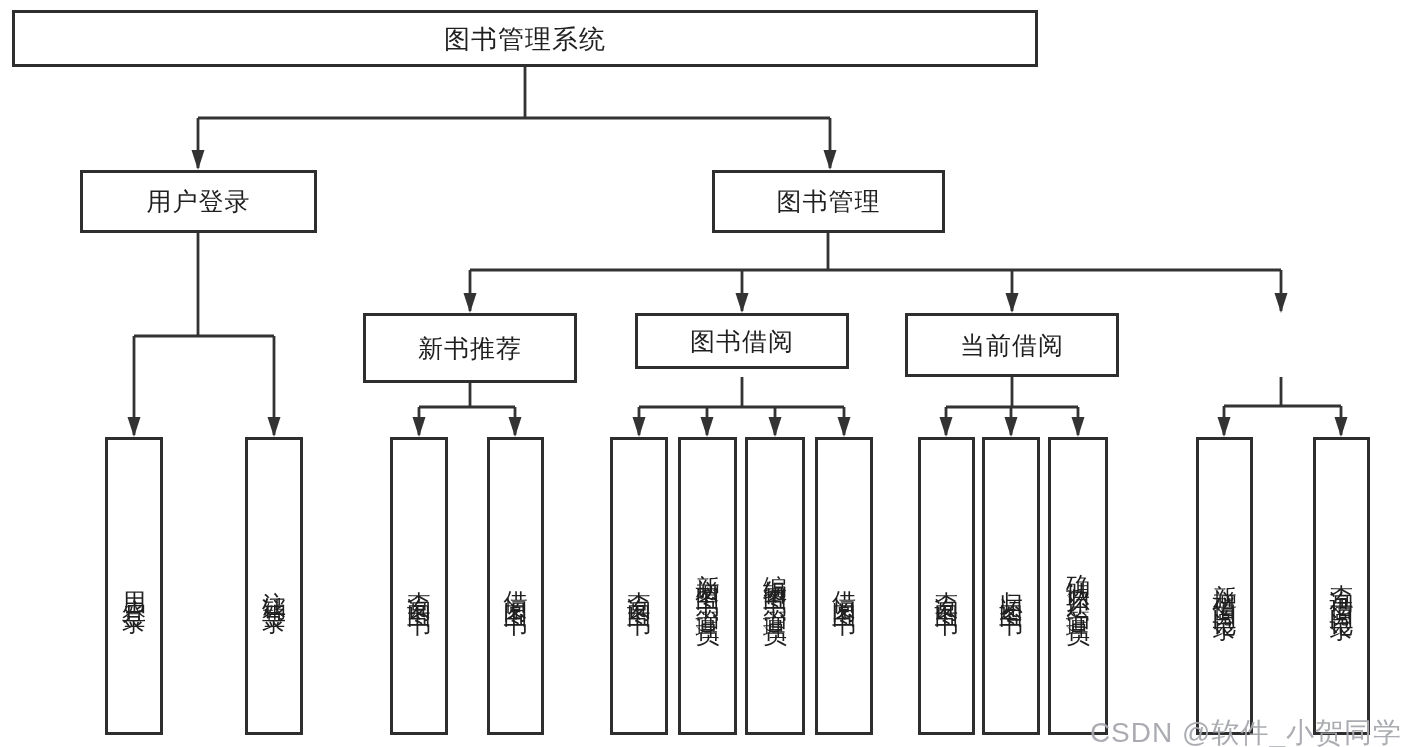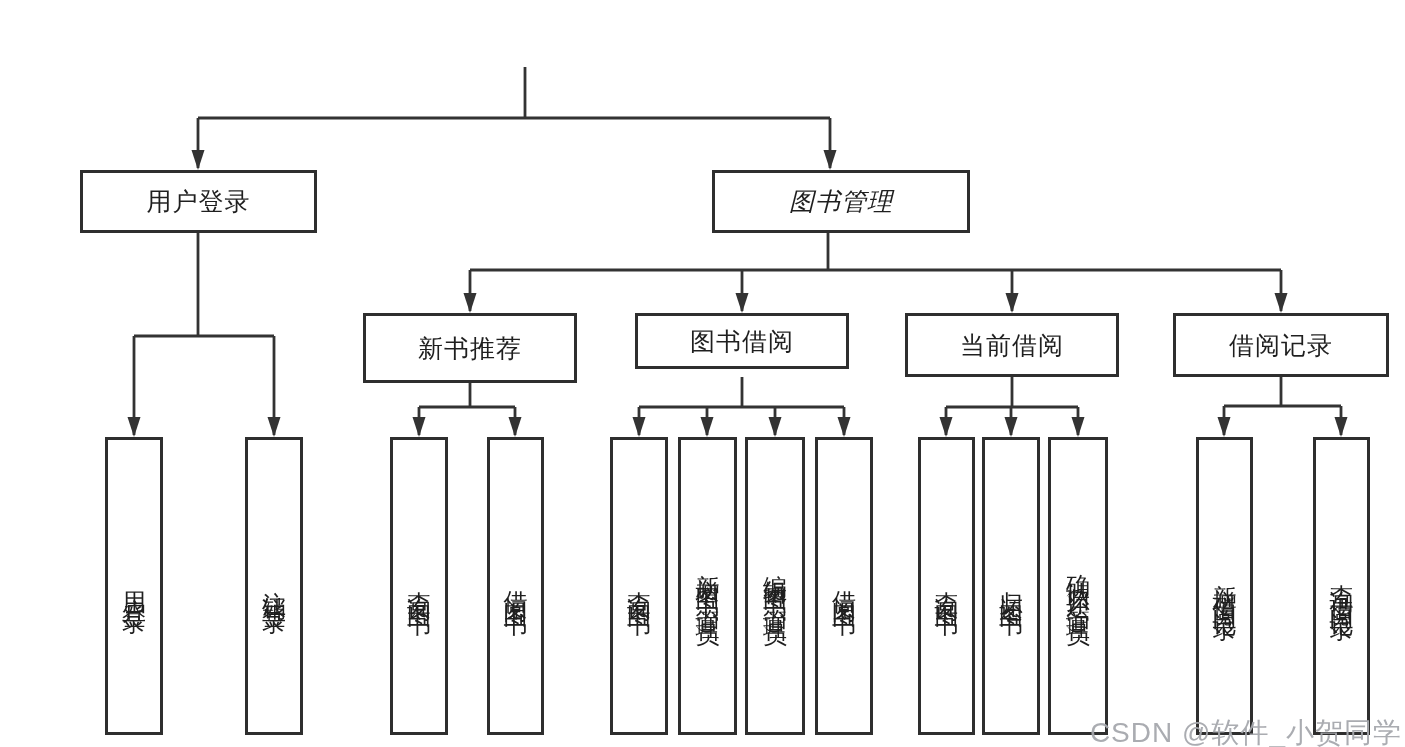--- a/index.html
+++ b/index.html
@@ -42,21 +42,21 @@
     writing-mode: vertical-rl;
     text-orientation: mixed;
     font-size: 24px;
     letter-spacing: 7px;
     line-height: 1;
     white-space: nowrap;
   }
   
   .n-root      { left: 12px;   top: 10px;  width: 1026px; height: 57px; }
   .n-user      { left: 80px;   top: 170px; width: 237px;  height: 63px; }
-  .n-book      { left: 712px;  top: 170px; width: 258px;  height: 63px; font-style: italic; }
+  .n-book      { left: 712px;  top: 170px; width: 233px;  height: 63px; }
   .n-recommend { left: 363px;  top: 313px; width: 214px;  height: 70px; }
   .n-borrow    { left: 635px;  top: 313px; width: 214px;  height: 56px; }
   .n-current   { left: 905px;  top: 313px; width: 214px;  height: 64px; justify-content: center; }
   .n-records   { left: 1173px; top: 313px; width: 216px;  height: 64px; }
   .leaf { top: 437px; height: 298px; }
   .lf-1  { left: 105px;  width: 58px; }
   .lf-2  { left: 245px;  width: 58px; }
   .lf-3  { left: 390px;  width: 58px; }
   .lf-4  { left: 487px;  width: 57px; }
   .lf-5  { left: 610px;  width: 58px; }
@@ -127,40 +127,40 @@
       <line x1="1011" y1="407" x2="1011" y2="435" marker-end="url(#arr)"></line>
       <line x1="1078" y1="407" x2="1078" y2="435" marker-end="url(#arr)"></line>
 
       <path d="M1281 377 V406"></path>
       <path d="M1224 406 H1341"></path>
       <line x1="1224" y1="406" x2="1224" y2="435" marker-end="url(#arr)"></line>
       <line x1="1341" y1="406" x2="1341" y2="435" marker-end="url(#arr)"></line>
     </g>
   </svg>
 
+  <div class="node hnode root-node n-root">
+    <span>图书管理系统</span>
+  </div>
 
   <div class="node hnode n-user">
     <span>用户登录</span>
   </div>
   <div class="node hnode n-book">
     <span>图书管理</span>
   </div>
 
   <div class="node hnode n-recommend">
     <span>新书推荐</span>
   </div>
   <div class="node hnode n-borrow">
     <span>图书借阅</span>
   </div>
   <div class="node hnode n-current">
     <span>当前借阅</span>
   </div>
-  <div class="node hnode n-records">
-    <span>借阅记录</span>
-  </div>
 
   <div class="node leaf lf-1">
     <span>用户登录</span>
   </div>
   <div class="node leaf lf-2">
     <span>注销登录</span>
   </div>
 
   <div class="node leaf lf-3">
     <span>查询图书</span>

